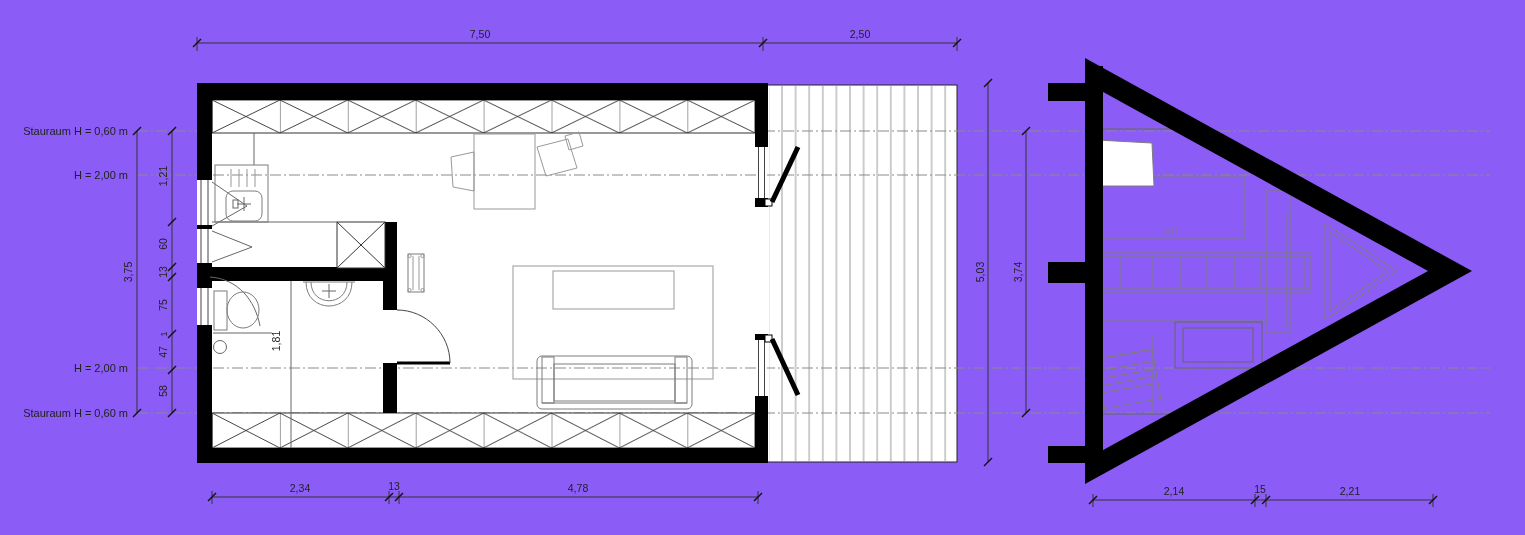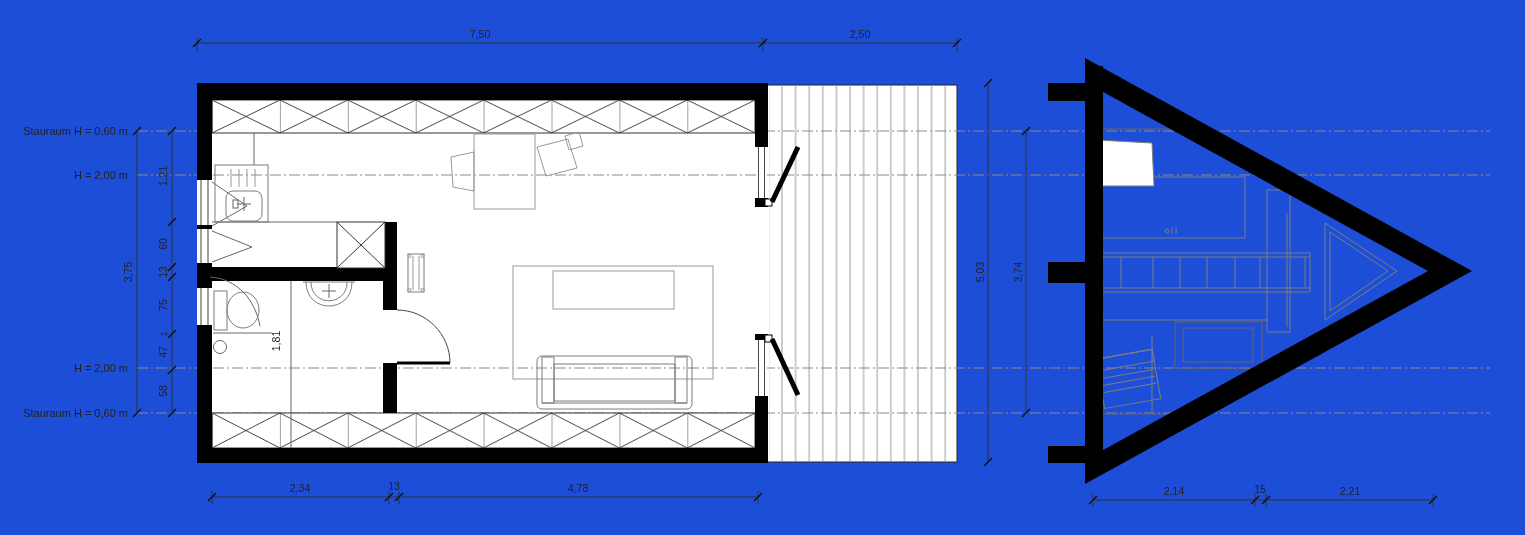--- a/index.html
+++ b/index.html
@@ -1,16 +1,16 @@
 <!DOCTYPE html>
 <html><head>
 <meta charset="utf-8">
 <style>
   html,body{margin:0;padding:0;background:#fff;}
-  .canvas{position:relative;width:1525px;height:535px;background:#1d4ed8;overflow:hidden;}
+  .canvas{position:relative;width:1525px;height:535px;background:#8b5cf6;overflow:hidden;}
   svg{display:block;}
   .wall{fill:#000;stroke:none;}
   .thin{stroke:#444;stroke-width:1;fill:none;}
   .thin2{stroke:#666;stroke-width:1;fill:none;}
   .furn{stroke:#999;stroke-width:1;fill:none;}
   .furn2{stroke:#7d7d7d;stroke-width:1;fill:none;}
   .cl{stroke:#8a8a8a;stroke-width:1.1;stroke-dasharray:11 3 2 3;fill:none;}
   .dim{stroke:#333;stroke-width:1;fill:none;}
   .tick{stroke:#111;stroke-width:1.4;}
   text{font-family:"Liberation Sans","DejaVu Sans",sans-serif;font-size:11px;fill:#222;}

